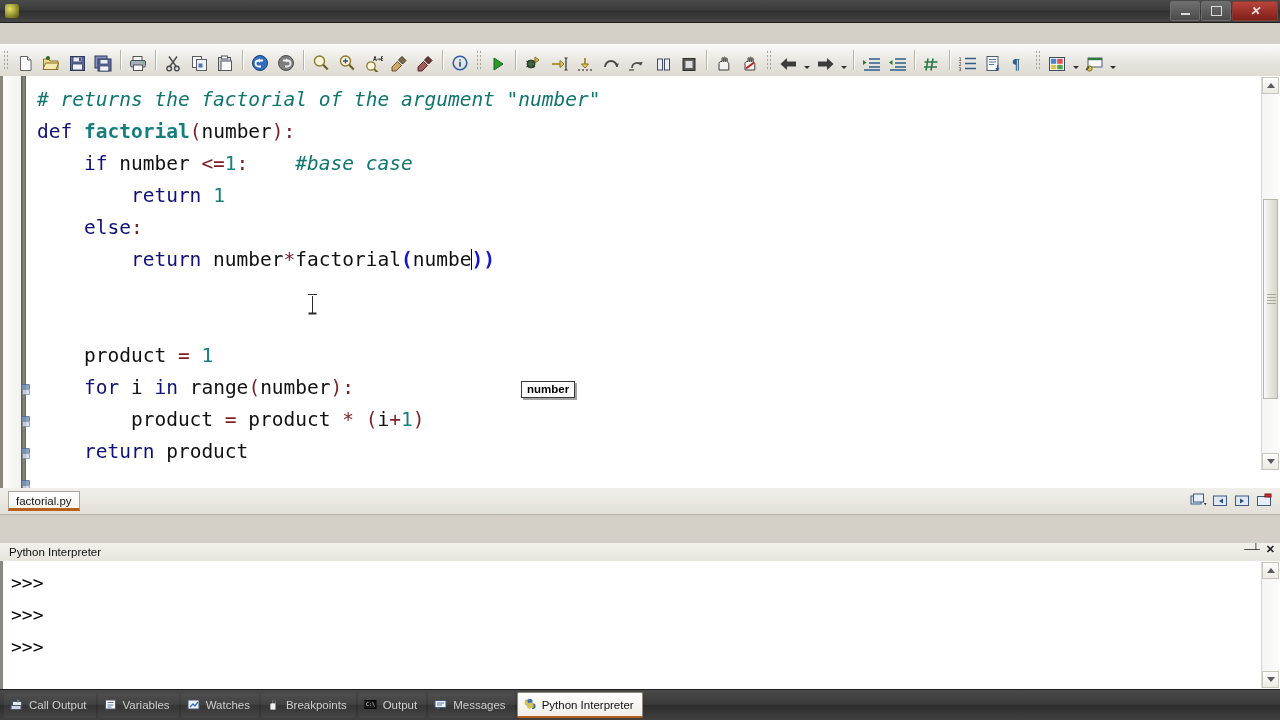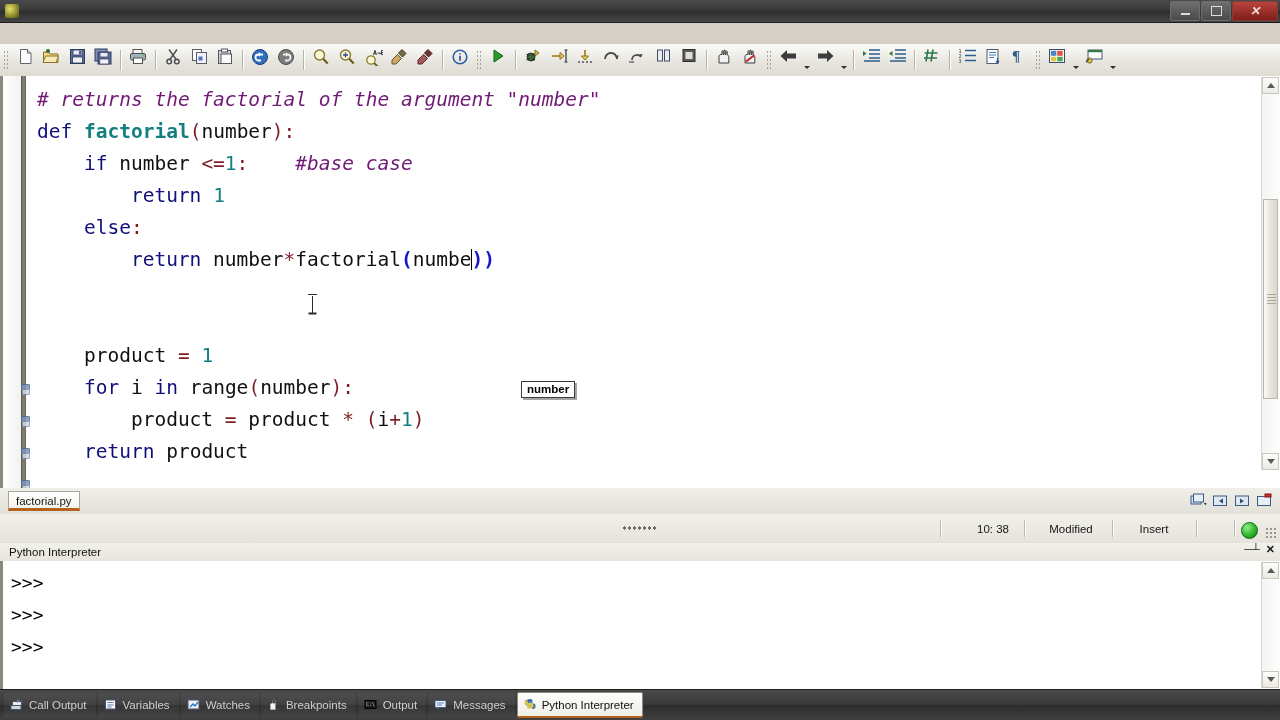--- a/index.html
+++ b/index.html
@@ -60,21 +60,21 @@
   .toolbar{
     position:absolute;left:0;top:44px;width:1280px;height:32px;
     background:linear-gradient(to bottom,#fbfbf9,#e6e4dd 60%,#dedbd2);
     border-bottom:1px solid #a9a598;
     display:flex;align-items:center;
   }
   .tb-grip{width:6px;height:20px;margin:0 3px;
     background-image:radial-gradient(#8e8a80 40%,transparent 41%);
     background-size:3px 4px;opacity:.75;flex:none;}
   .tb-sep{width:1px;height:20px;background:#b6b2a6;margin:0 4px;box-shadow:1px 0 0 #fff;flex:none;}
-  .tbtn{width:24px;height:24px;display:flex;align-items:flex-start;justify-content:center;
+  .tbtn{width:24px;height:24px;display:flex;align-items:flex-end;justify-content:center;
         border:1px solid transparent;border-radius:2px;flex:none;position:relative;}
   .tbtn svg{display:block;}
   .tb-arrow{width:11px;height:24px;display:flex;align-items:flex-end;justify-content:center;
             padding-bottom:7px;flex:none;}
   .tb-arrow i{border-left:3px solid transparent;border-right:3px solid transparent;
               border-top:3.5px solid #303030;display:block;}
 
   
   .editor-wrap{
     position:absolute;left:0;top:76px;width:1280px;height:412px;
@@ -92,21 +92,21 @@
     background:#7d93bb;border:1px solid #55688c;border-radius:1px;}
   .gmark::after{content:"";position:absolute;left:1px;top:6px;width:6px;height:4px;
     background:#cfd8e8;border:1px solid #8293ad;border-radius:1px;}
 
   .code{
     position:absolute;left:34px;top:8px;right:26px;bottom:0;
     font-family:"DejaVu Sans Mono","Liberation Mono",monospace;
     font-size:19.5px;line-height:32px;white-space:pre;color:#101010;
     overflow:hidden;
   }
-  .c-comment{color:#701a75;font-style:italic;}
+  .c-comment{color:#0f766e;font-style:italic;}
   .c-kw{color:#10107a;font-weight:normal;}
   .c-fn{color:#157f80;font-weight:bold;}
   .c-paren{color:#7c1f25;}
   .c-num{color:#157f80;}
   .c-op{color:#7c1f25;}
   .c-plain{color:#101010;}
   .c-match{color:#1515d0;font-weight:bold;}
   .caret{display:inline-block;width:1px;height:21px;background:#000;
          vertical-align:-4px;margin:0 -0.5px;}
   .ibeam{position:absolute;left:305px;top:218px;width:9px;height:22px;}
@@ -584,33 +584,20 @@
       </div>
       <div class="mtbtn">
         <svg width="17" height="15" viewBox="0 0 17 15">
             <rect x="1.5" y="3.5" width="13" height="9" fill="#e8eef7" stroke="#3f5a80"></rect>
             <rect x="9" y="1" width="6" height="3" fill="#cc2b2b" stroke="#7d1515"></rect>
           </svg>
       </div>
     </div>
   </div>
 
-  <div class="statusbar">
-    <div class="dragdots"></div>
-    <div class="st-sep" style="left:940px"></div>
-    <div class="st-cell" style="left:950px;width:86px">10: 38</div>
-    <div class="st-sep" style="left:1024px"></div>
-    <div class="st-cell" style="left:1032px;width:78px">Modified</div>
-    <div class="st-sep" style="left:1112px"></div>
-    <div class="st-cell" style="left:1118px;width:72px">Insert</div>
-    <div class="st-sep" style="left:1196px"></div>
-    <div class="st-sep" style="left:1234px"></div>
-    <div class="py-led"></div>
-    <div class="sizegrip"></div>
-  </div>
 
   <div class="dock-title">
     <span class="lbl">Python Interpreter</span>
     <div class="dock-btns">
       <span class="dock-pin">─┴</span>
       <span class="dock-x">✕</span>
     </div>
   </div>
 
   <div class="interp">

